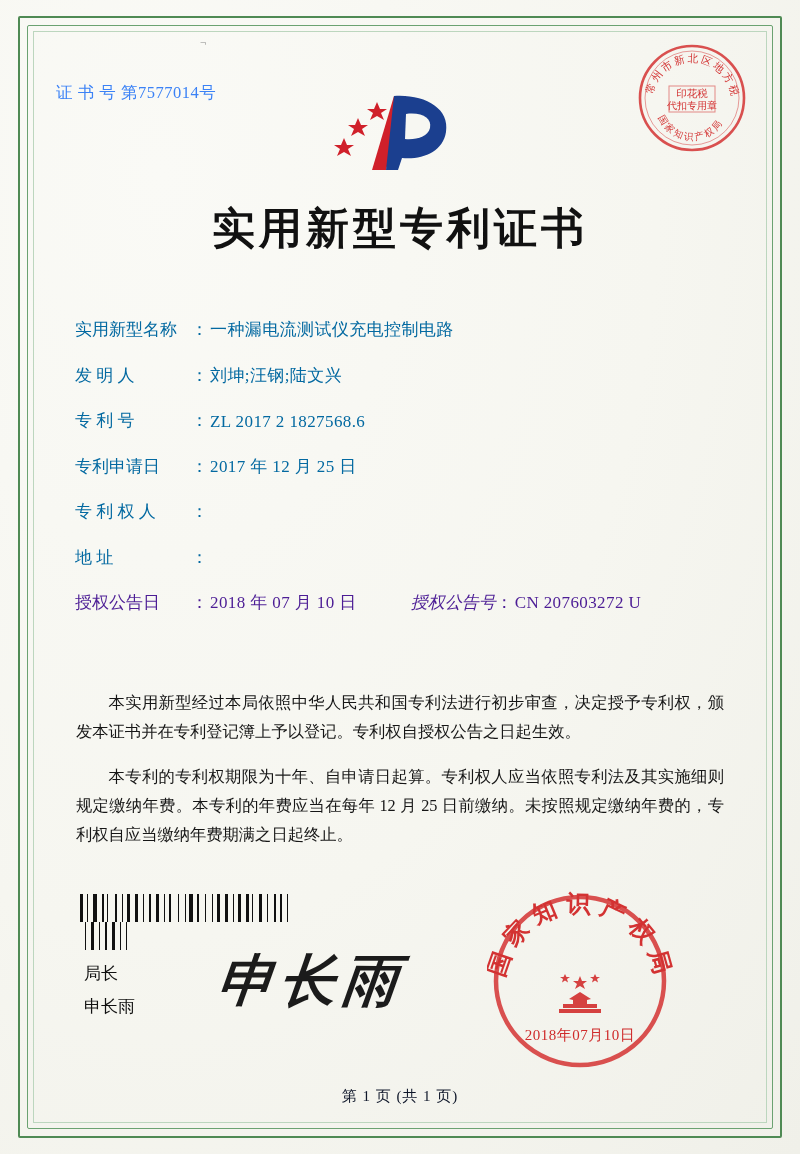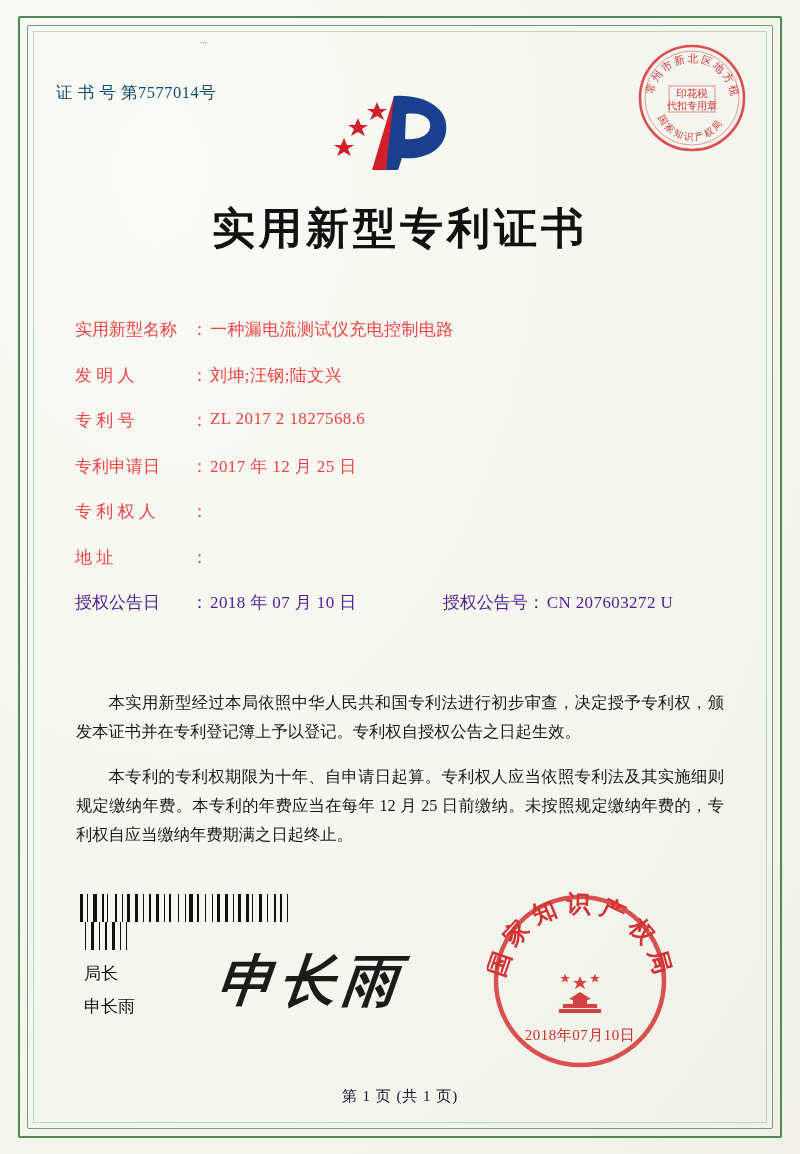--- a/index.html
+++ b/index.html
@@ -52,21 +52,21 @@
     border: 1px solid #bcd6be;
   }
 
   
   .cert-no {
     position: absolute;
     left: 56px;
     top: 82px;
     font-size: 16.5px;
     letter-spacing: 0.5px;
-    color: #0c4a6e;
+    color: #3b82f6;
     white-space: nowrap;
   }
   .tiny-mark {
     position: absolute;
     left: 200px;
     top: 36px;
     font-size: 11px;
     color: #8a8a8a;
   }
 
@@ -104,24 +104,24 @@
 
   
   .fields {
     position: absolute;
     left: 75px;
     top: 318px;
     width: 650px;
   }
   .field-row {
     display: flex;
-    align-items: flex-start;
+    align-items: flex-end;
     margin-bottom: 22.5px;
     font-size: 17px;
-    color: #ef4444;
+    color: #0369a1;
     white-space: nowrap;
   }
   .field-label {
     width: 116px;
     display: inline-flex;
     justify-content: space-between;
     letter-spacing: 0px;
   }
   .field-colon {
     margin: 0 2px 0 0;
@@ -130,21 +130,22 @@
     letter-spacing: 0.4px;
   }
   .row-dual {
     display: flex;
     align-items: baseline;
     font-size: 17px;
     color: #4c1d95;
     white-space: nowrap;
   }
   .row-dual .right-part {
-    margin-left: 86px;
+    margin-left: 54px;
+    font-style: italic;
   }
 
   
   .paragraphs {
     position: absolute;
     left: 76px;
     top: 672px;
     width: 648px;
     font-size: 16.3px;
     line-height: 1.78;

